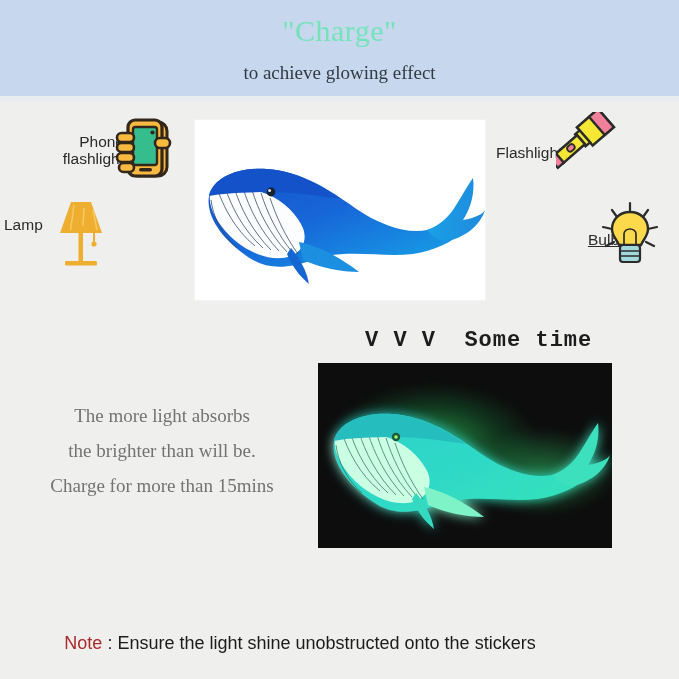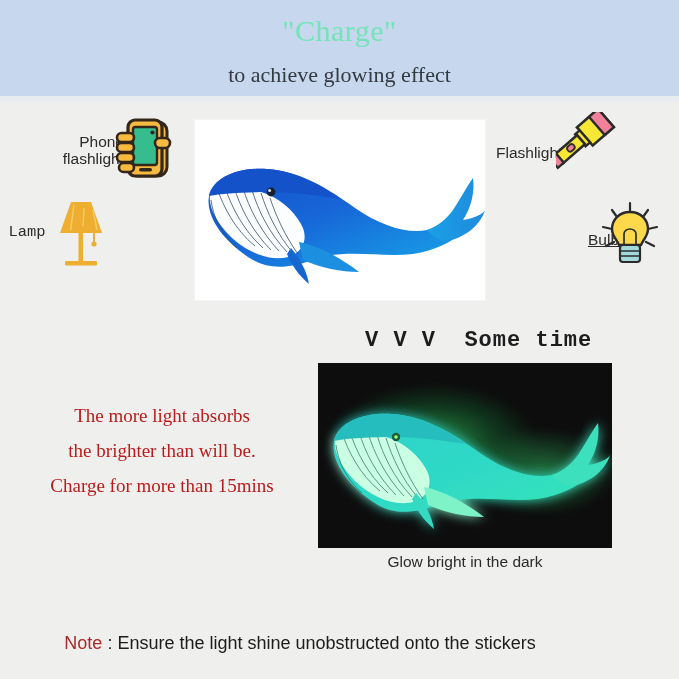--- a/index.html
+++ b/index.html
@@ -26,21 +26,21 @@
     text-align:center;
     font-family:"Liberation Serif", serif;
     font-size:30px;
     color:#74e4b8;
     letter-spacing:.5px;
   }
   .charge-sub{
     position:absolute;left:0;top:62px;width:679px;
     text-align:center;
     font-family:"Liberation Serif", serif;
-    font-size:22px;
+    font-size:19px;
     color:#333a42;
   }
 
   
   .icon-label{
     position:absolute;
     font-family:"Liberation Sans", sans-serif;
     font-size:15.5px;
     color:#2b2b2b;
     line-height:17px;
@@ -79,21 +79,21 @@
     letter-spacing:1px;
     white-space:pre;
   }
 
   
   .absorb-block{
     position:absolute;left:16px;top:398px;width:292px;
     text-align:center;
     font-family:"Liberation Serif", serif;
     font-size:19px;
-    color:#b91c1c;
+    color:#737373;
     line-height:35px;
   }
   .absorb-block div{white-space:nowrap;}
 
   
   .dark-caption{
     position:absolute;left:318px;top:553px;width:294px;
     text-align:center;
     font-family:"Liberation Sans", sans-serif;
     font-size:15.5px;
@@ -112,21 +112,21 @@
   .note-word{color:#a92a2a;}
 
   
   .icon{position:absolute;}
   .ic-phone{left:113px;top:116px;width:66px;height:66px;}
   .ic-lamp{left:53px;top:196px;width:56px;height:76px;}
   .ic-flash{left:556px;top:112px;width:82px;height:86px;}
   .ic-bulb{left:598px;top:201px;width:64px;height:72px;}
 
   .lbl-phone{left:44px;top:133px;width:80px;text-align:right;}
-  .lbl-lamp{left:4px;top:224px;width:46px;text-align:center;font-family:Liberation Mono, monospace;}
+  .lbl-lamp{left:4px;top:216px;width:46px;text-align:left;}
   .lbl-flash{left:496px;top:144px;width:62px;text-align:left;}
   .lbl-bulb{left:588px;top:231px;width:42px;text-align:left;text-decoration:underline;}
 </style>
 </head>
 <body>
 
 <div class="stage">
 
   <div class="header"></div>
   <div class="header-strip"></div>
@@ -305,17 +305,16 @@
           <path d="M234 112 C246 108 254 100 260 92 C268 80 274 68 280 60
                    C282 74 278 90 270 102 C282 100 290 96 292 92
                    C288 106 274 118 258 122 C248 124 240 120 234 112 Z" fill="#3ee0bd"></path>
           <circle cx="78" cy="74" r="4.2" fill="#1c5c3c"></circle>
           <circle cx="78" cy="74" r="1.8" fill="#9bff6a"></circle>
         </g>
       </svg>
     </div>
   </div>
 
-  <div class="dark-caption">Glow bright in the dark</div>
 
   <div class="note-row"><span class="note-word">Note</span><span> : </span><span>Ensure the light shine unobstructed onto the stickers</span></div>
 
 </div>
 
 </body></html>

